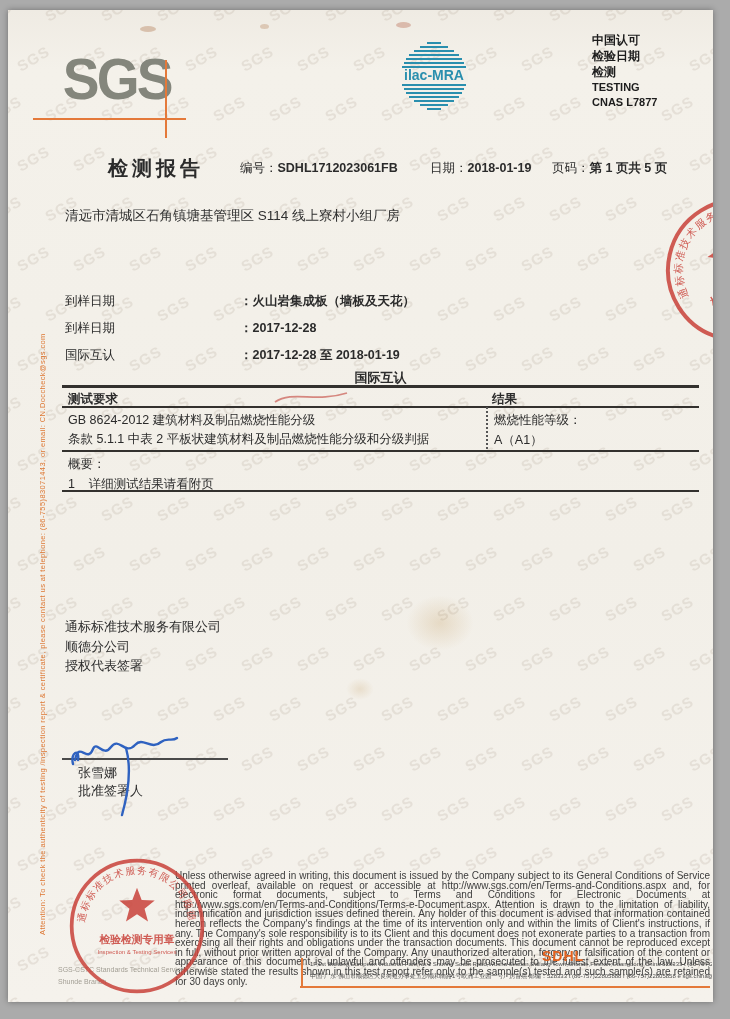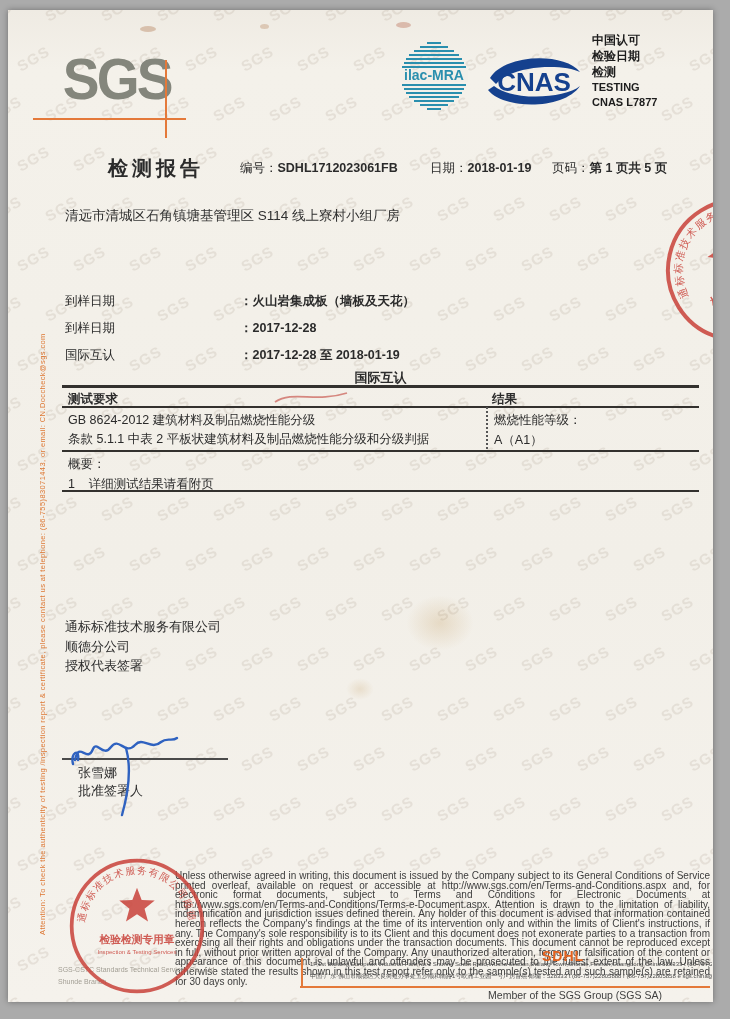--- a/index.html
+++ b/index.html
@@ -382,27 +382,20 @@
         <line x1="11" y1="63" x2="61" y2="63"></line>
         <line x1="16" y1="67" x2="56" y2="67"></line>
         <line x1="22" y1="71" x2="50" y2="71"></line>
         <line x1="29" y1="75" x2="43" y2="75"></line>
       </g>
       <rect x="2" y="36" width="68" height="12" fill="#f2efe8"></rect>
       <text x="36" y="46" text-anchor="middle" font-size="14" font-weight="bold" fill="#2a8fae" font-family="Liberation Sans,sans-serif">ilac-MRA</text>
     </svg>
   </div>
 
-  <div class="abs cnas-wrap">
-    <svg width="96" height="58" viewBox="0 0 96 58">
-      <path d="M4,26 C18,2 78,0 94,20 C78,12 28,12 10,32 Z" fill="#15418e"></path>
-      <path d="M2,38 C18,58 78,58 94,34 C78,47 26,49 8,34 Z" fill="#15418e"></path>
-      <text x="48" y="39" text-anchor="middle" font-size="26" font-weight="bold" fill="#15418e" font-family="Liberation Sans,sans-serif">CNAS</text>
-    </svg>
-  </div>
 
   <div class="abs accred">
     <div>中国认可</div>
     <div>检验日期</div>
     <div>检测</div>
     <div class="en">TESTING</div>
     <div class="en">CNAS L7877</div>
   </div>
 
   <div class="abs report-title">检测报告</div>
@@ -469,21 +462,20 @@
 
   <div class="abs company-en" style="top:956px">SGS-CSTC Standards Technical Services Co., Ltd.</div>
   <div class="abs company-en" style="top:968px">Shunde Branch</div>
 
   <div class="abs code-sdhl">SDHL</div>
 
   <div class="oline" style="left:293px;top:948px;width:2px;height:28px"></div>
   <div class="abs addr" style="top:951px">1F,1st Building,European Industrial Park,No.1 Shunhe South Road,Wusha Section,Daliang Town,Shunde,Foshan,Guangdong,China  528333   t (86-757)22805888   f (86-757)22805858   www.sgsgroup.com.cn</div>
   <div class="abs addr" style="top:962px">中国·广东·佛山市顺德区大良街道办事处五沙顺和南路1号欧洲工业园一号厂房首层 邮编：528333   t (86-757)22805888   f (86-757)22805858   e  sgs.china@sgs.com</div>
   <div class="oline" style="left:292px;top:976px;width:410px;height:2px"></div>
-  <div class="abs member">Member of the SGS Group (SGS SA)</div>
 
   <svg class="stamp" style="left:59px;top:846px" width="140" height="140" viewBox="0 0 150 150">
     <defs>
       <path id="ring1" d="M19,75 a56,56 0 1 1 112,0"></path>
     </defs>
     <circle cx="75" cy="75" r="70" fill="none" stroke="#c9423a" stroke-width="4"></circle>
     <polygon points="75,34 80,47.1 94,47.8 83.1,56.6 86.8,70.2 75,62.5 63.2,70.2 66.9,56.6 56,47.8 70,47.1" fill="#c9423a"></polygon>
     <text font-size="10.5" fill="#c9423a" letter-spacing="1.5" font-family="Liberation Sans,sans-serif">
       <textPath href="#ring1" startOffset="2%">通标标准技术服务有限公司顺德分公司</textPath>
     </text>

